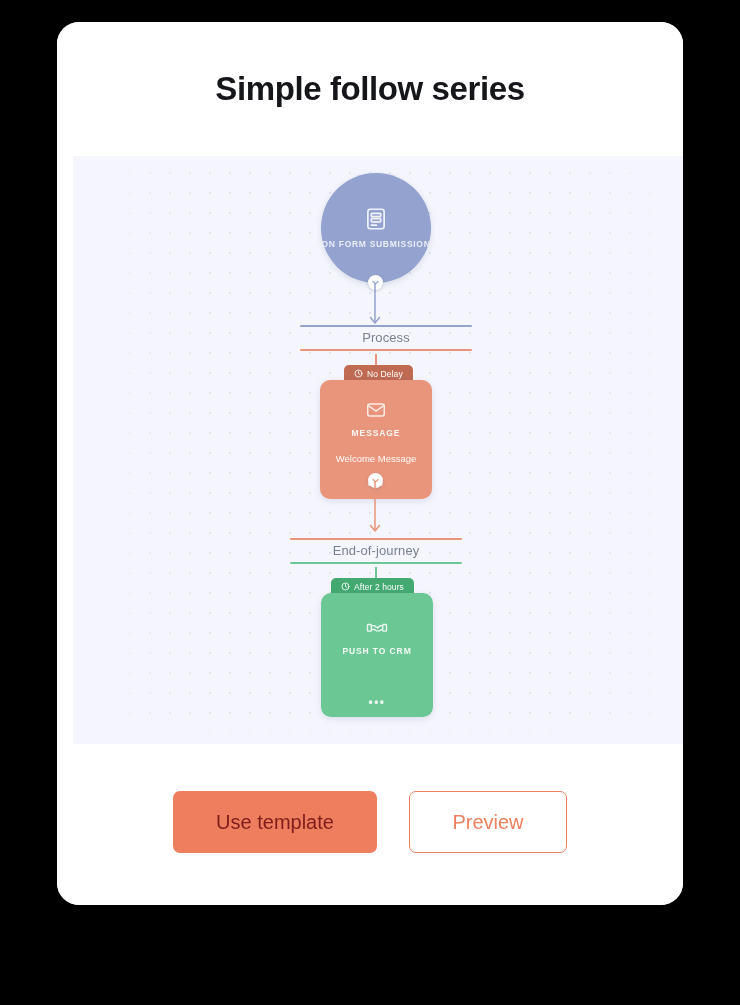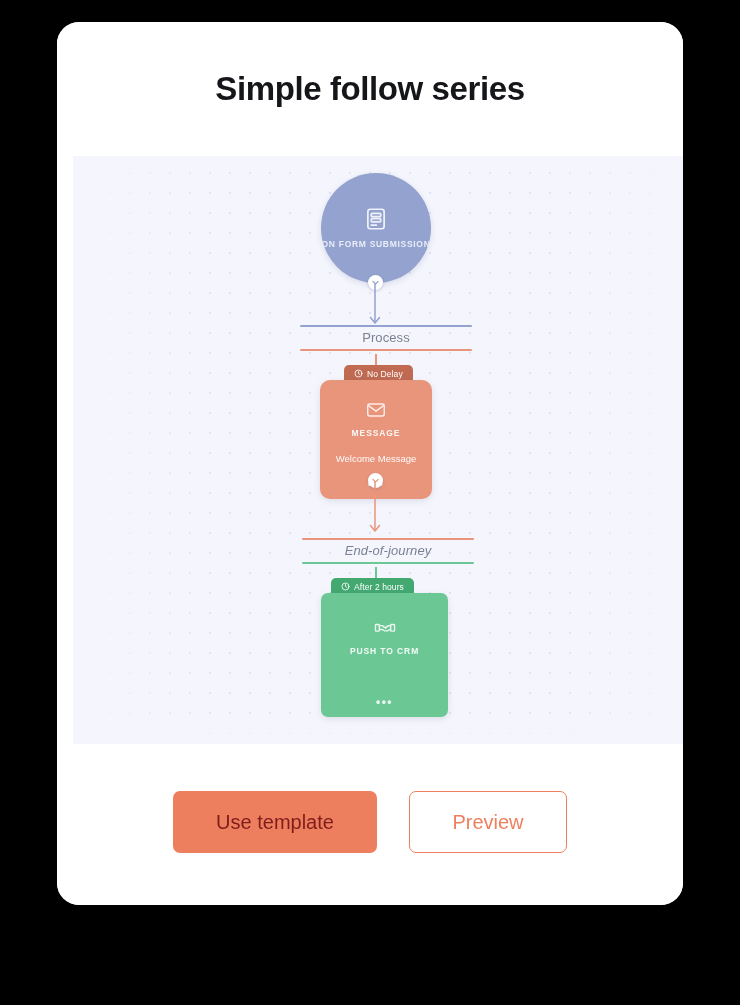--- a/index.html
+++ b/index.html
@@ -320,37 +320,37 @@
           <svg viewBox="0 0 12 12" width="9" height="9" fill="none" stroke="#e9957c" stroke-width="1.6" stroke-linecap="round" stroke-linejoin="round">
             <path d="M2.5 4.5 L6 8 L9.5 4.5"></path>
           </svg>
         </div>
 
         <svg class="connector" style="left:280px; top:324px;" width="44" height="62" viewBox="0 0 44 62">
           <path d="M22 2 L22 18 L22 20 L22 50" fill="none" stroke="#e9957c" stroke-width="1.5" stroke-linecap="round"></path>
           <path d="M17.5 45.5 L22 51 L26.5 45.5" fill="none" stroke="#e9957c" stroke-width="1.5" stroke-linecap="round" stroke-linejoin="round"></path>
         </svg>
 
-        <div class="divider" style="left:229px; top:382px; width:172px;font-style:italic;">
+        <div class="divider" style="left:217px; top:382px; width:172px;">
           <div class="divider-rule" style="background:#e9957c;"></div>
           <div class="divider-label">End-of-journey</div>
           <div class="divider-rule" style="background:#6bc894;"></div>
         </div>
 
         <div class="connector" style="left:302px; top:411px; width:2px; height:19px; background:#6bc894;"></div>
 
         <div class="delay-pill" style="left:258px; top:422px; background:#43a971;">
           <svg viewBox="0 0 16 16" width="9" height="9" fill="none" stroke="#ffffff" stroke-width="1.5" stroke-linecap="round" stroke-linejoin="round">
             <circle cx="8" cy="8" r="6.2"></circle>
             <path d="M8 4.6 L8 8 L10.3 9.5"></path>
           </svg>
           <span>After 2 hours</span>
         </div>
 
-        <div class="action-node" style="left:248px; top:437px; width:127px; height:100px; background:#6bc894; padding-top:24px;border-radius:7px;">
+        <div class="action-node" style="left:248px; top:437px; width:112px; height:100px; background:#6bc894; padding-top:24px;">
           <span class="action-icon">
             <svg viewBox="0 0 24 24" width="22" height="22" fill="none" stroke="#e9f7ef" stroke-width="1.5" stroke-linecap="round" stroke-linejoin="round">
               <rect x="1.6" y="8.2" width="4.2" height="7.2" rx="0.8"></rect>
               <rect x="18.2" y="8.2" width="4.2" height="7.2" rx="0.8"></rect>
               <path d="M6 9.4 L9.1 9.4 L11.2 11.2 L13.1 11.2"></path>
               <path d="M18 9.6 L15.2 9.6 L12.6 12.2"></path>
               <path d="M6.2 13.6 L9.4 13.6 L11.6 15.2 L14.6 15.2 L18 13.6"></path>
             </svg>
           </span>
           <div class="action-type">PUSH TO CRM</div>

